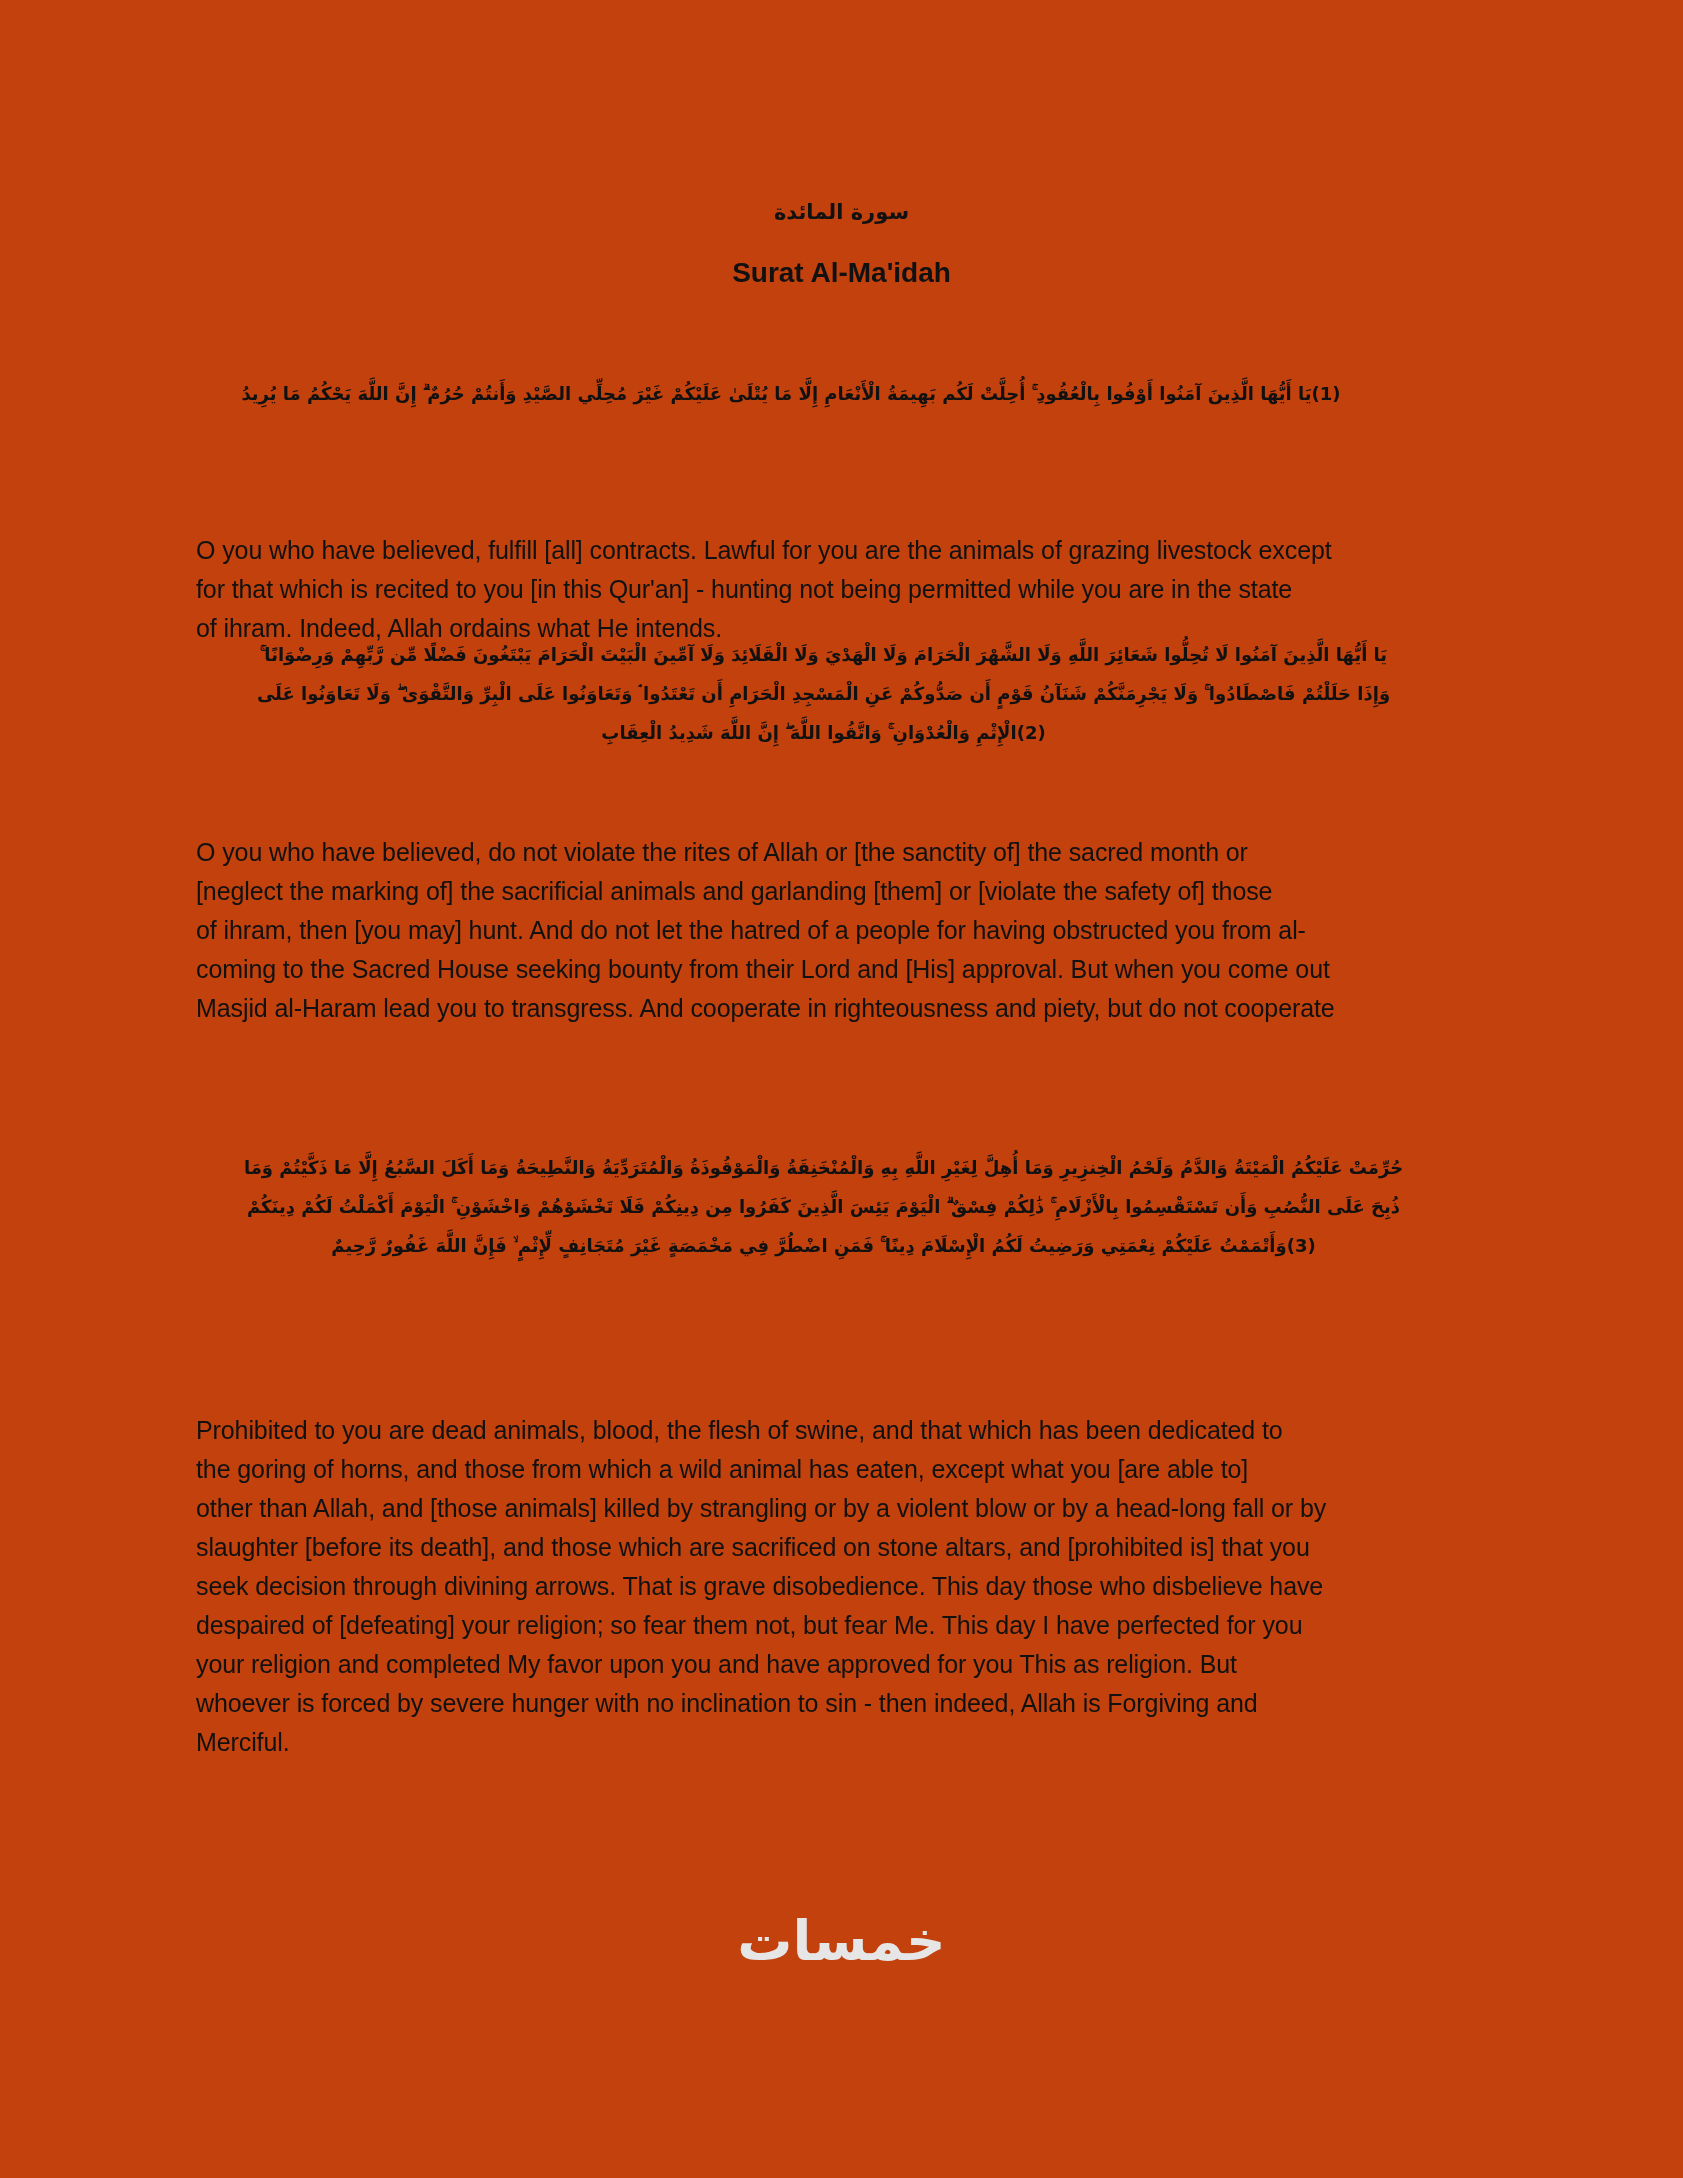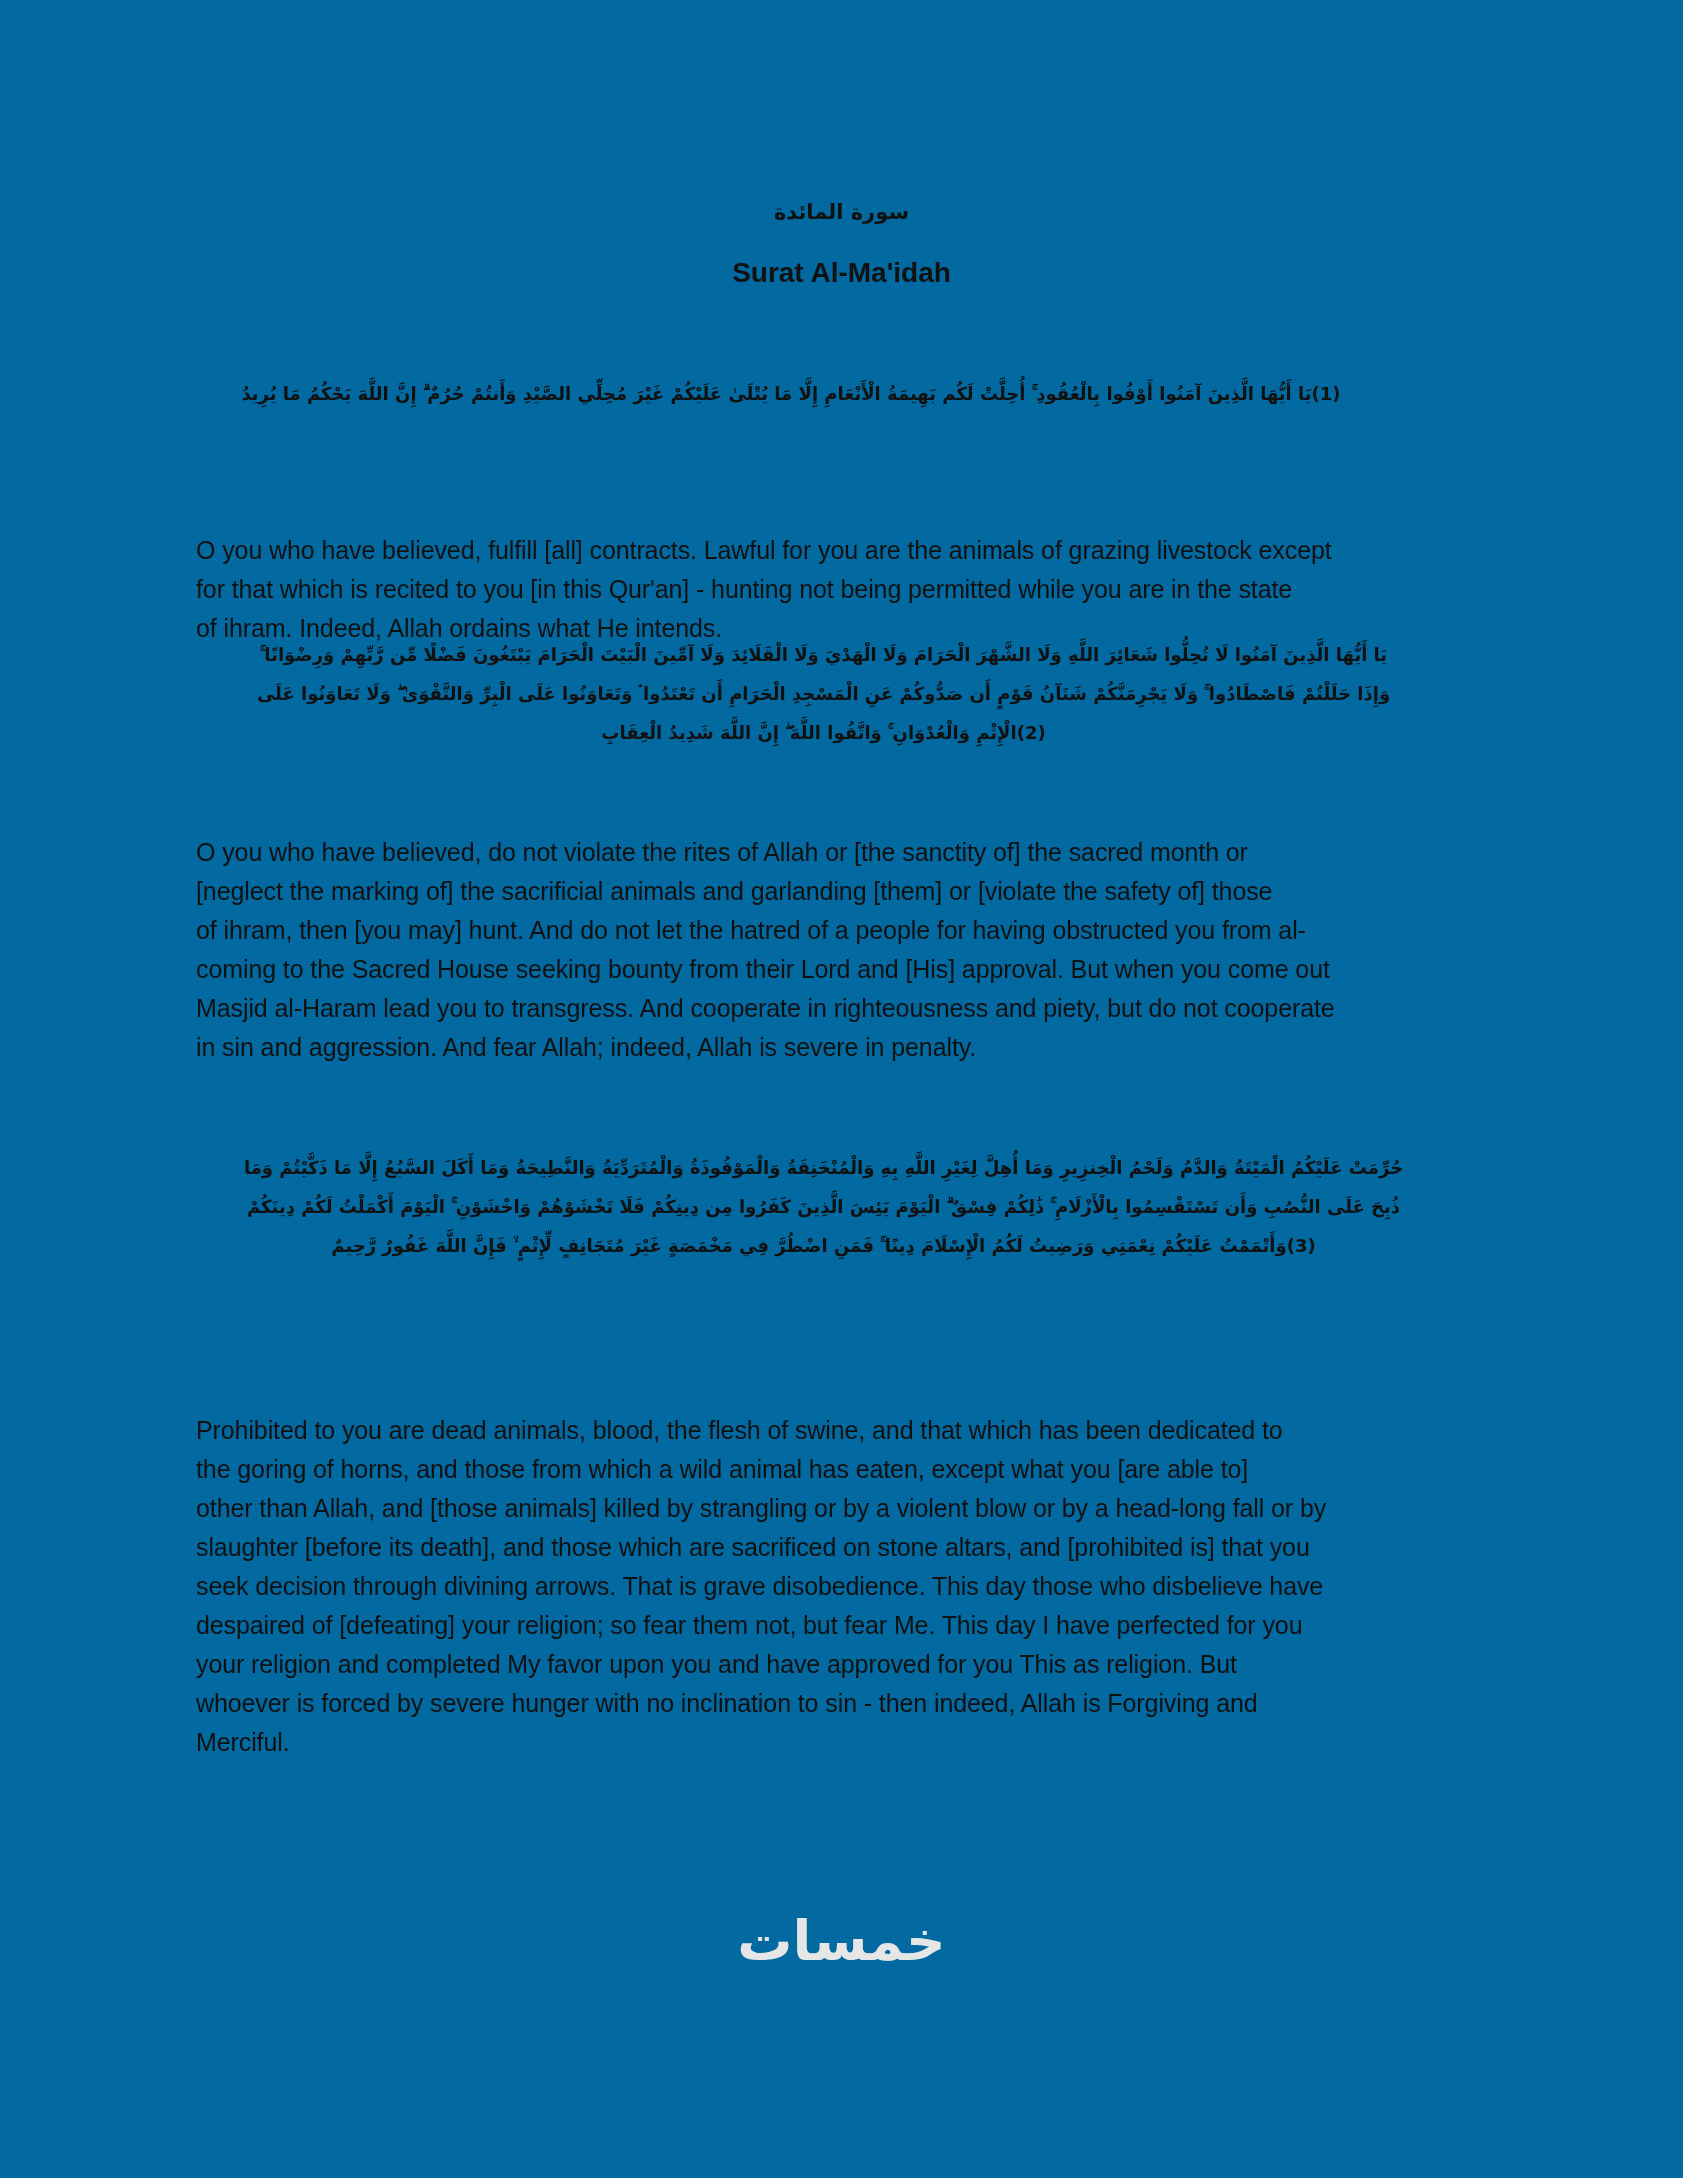--- a/index.html
+++ b/index.html
@@ -12,21 +12,21 @@
       height: 2178px;
       position: relative;
       overflow: hidden;
       color: #111111;
       font-family: "DejaVu Sans", sans-serif;
     }
     .page {
       position: absolute;
       left: 0; top: 0;
       width: 1683px; height: 2178px;
-      background: #0369a1;
+      background: #c2410c;
     }
     .title-ar {
       position: absolute;
       top: 194px;
       left: 0; width: 1683px;
       text-align: center;
       direction: rtl;
       font-family: "DejaVu Sans", sans-serif;
       font-weight: bold;
       font-size: 21px;
@@ -104,21 +104,20 @@
     <span class="line">يَا أَيُّهَا الَّذِينَ آمَنُوا لَا تُحِلُّوا شَعَائِرَ اللَّهِ وَلَا الشَّهْرَ الْحَرَامَ وَلَا الْهَدْيَ وَلَا الْقَلَائِدَ وَلَا آمِّينَ الْبَيْتَ الْحَرَامَ يَبْتَغُونَ فَضْلًا مِّن رَّبِّهِمْ وَرِضْوَانًا ۚ</span>
     <span class="line">وَإِذَا حَلَلْتُمْ فَاصْطَادُوا ۚ وَلَا يَجْرِمَنَّكُمْ شَنَآنُ قَوْمٍ أَن صَدُّوكُمْ عَنِ الْمَسْجِدِ الْحَرَامِ أَن تَعْتَدُوا ۘ وَتَعَاوَنُوا عَلَى الْبِرِّ وَالتَّقْوَىٰ ۖ وَلَا تَعَاوَنُوا عَلَى</span>
     <span class="line">(2)الْإِثْمِ وَالْعُدْوَانِ ۚ وَاتَّقُوا اللَّهَ ۖ إِنَّ اللَّهَ شَدِيدُ الْعِقَابِ</span>
   </div>
   <div class="english" id="verse-2-en">
     <span class="line">O you who have believed, do not violate the rites of Allah or [the sanctity of] the sacred month or</span>
     <span class="line">[neglect the marking of] the sacrificial animals and garlanding [them] or [violate the safety of] those</span>
     <span class="line">of ihram, then [you may] hunt. And do not let the hatred of a people for having obstructed you from al-</span>
     <span class="line">coming to the Sacred House seeking bounty from their Lord and [His] approval. But when you come out</span>
     <span class="line">Masjid al-Haram lead you to transgress. And cooperate in righteousness and piety, but do not cooperate</span>
-    <span class="line">in sin and aggression. And fear Allah; indeed, Allah is severe in penalty.</span>
   </div>
 
   <div class="arabic" id="verse-3-ar">
     <span class="line">حُرِّمَتْ عَلَيْكُمُ الْمَيْتَةُ وَالدَّمُ وَلَحْمُ الْخِنزِيرِ وَمَا أُهِلَّ لِغَيْرِ اللَّهِ بِهِ وَالْمُنْخَنِقَةُ وَالْمَوْقُوذَةُ وَالْمُتَرَدِّيَةُ وَالنَّطِيحَةُ وَمَا أَكَلَ السَّبُعُ إِلَّا مَا ذَكَّيْتُمْ وَمَا</span>
     <span class="line">ذُبِحَ عَلَى النُّصُبِ وَأَن تَسْتَقْسِمُوا بِالْأَزْلَامِ ۚ ذَٰلِكُمْ فِسْقٌ ۗ الْيَوْمَ يَئِسَ الَّذِينَ كَفَرُوا مِن دِينِكُمْ فَلَا تَخْشَوْهُمْ وَاخْشَوْنِ ۚ الْيَوْمَ أَكْمَلْتُ لَكُمْ دِينَكُمْ</span>
     <span class="line">(3)وَأَتْمَمْتُ عَلَيْكُمْ نِعْمَتِي وَرَضِيتُ لَكُمُ الْإِسْلَامَ دِينًا ۚ فَمَنِ اضْطُرَّ فِي مَخْمَصَةٍ غَيْرَ مُتَجَانِفٍ لِّإِثْمٍ ۙ فَإِنَّ اللَّهَ غَفُورٌ رَّحِيمٌ</span>
   </div>
   <div class="english" id="verse-3-en">
     <span class="line">Prohibited to you are dead animals, blood, the flesh of swine, and that which has been dedicated to</span>
     <span class="line">the goring of horns, and those from which a wild animal has eaten, except what you [are able to]</span>

